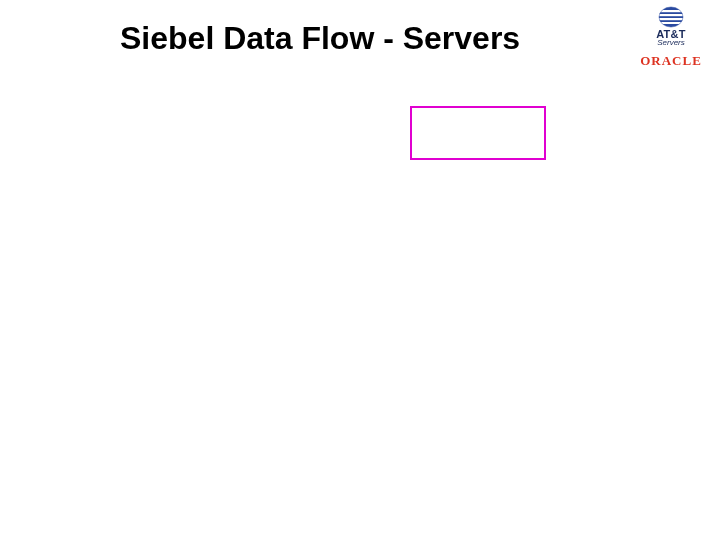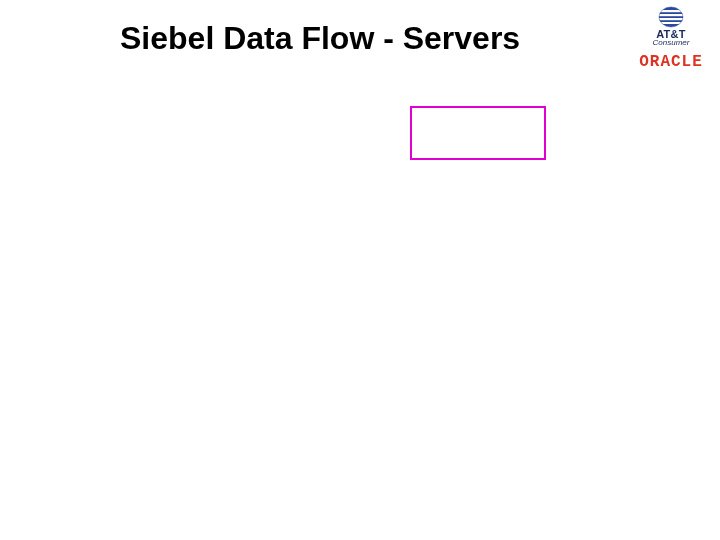--- a/index.html
+++ b/index.html
@@ -57,22 +57,22 @@
     margin-top: 1px;
     letter-spacing: 0.3px;
   }
   .att-sub {
     font-size: 8px;
     color: #1a2a5a;
     font-style: italic;
     margin-top: -1px;
   }
   .oracle-logo {
-    font-family: Liberation Mono, monospace;
-    font-size: 16px;
+    font-family: Liberation Serif, serif;
+    font-size: 13px;
     font-weight: bold;
     letter-spacing: 1px;
     color: #dd3322;
     margin-top: 2px;
   }
   .magenta-box {
     position: absolute;
     border: 2px solid #e000d0;
     background: transparent;
     top: 106px;
@@ -94,20 +94,20 @@
         <svg viewBox="0 0 26 22" width="26" height="22">
           <ellipse cx="13" cy="11" rx="12" ry="10" fill="#2a4aa0"></ellipse>
           <rect x="1" y="4" width="24" height="2.2" fill="#ffffff"></rect>
           <rect x="1" y="8" width="24" height="2.2" fill="#ffffff"></rect>
           <rect x="1" y="12" width="24" height="2.2" fill="#ffffff"></rect>
           <rect x="1" y="16" width="24" height="2.0" fill="#ffffff"></rect>
           <ellipse cx="13" cy="11" rx="12" ry="10" fill="none" stroke="#2a4aa0" stroke-width="0.5"></ellipse>
         </svg>
       </div>
       <div class="att-text">AT&amp;T</div>
-      <div class="att-sub">Consumer</div>
+      <div class="att-sub">Servers</div>
     </div>
     <div class="oracle-logo">ORACLE</div>
   </div>
 
   <div class="magenta-box"></div>
 
 </div>
 
 </body></html>

